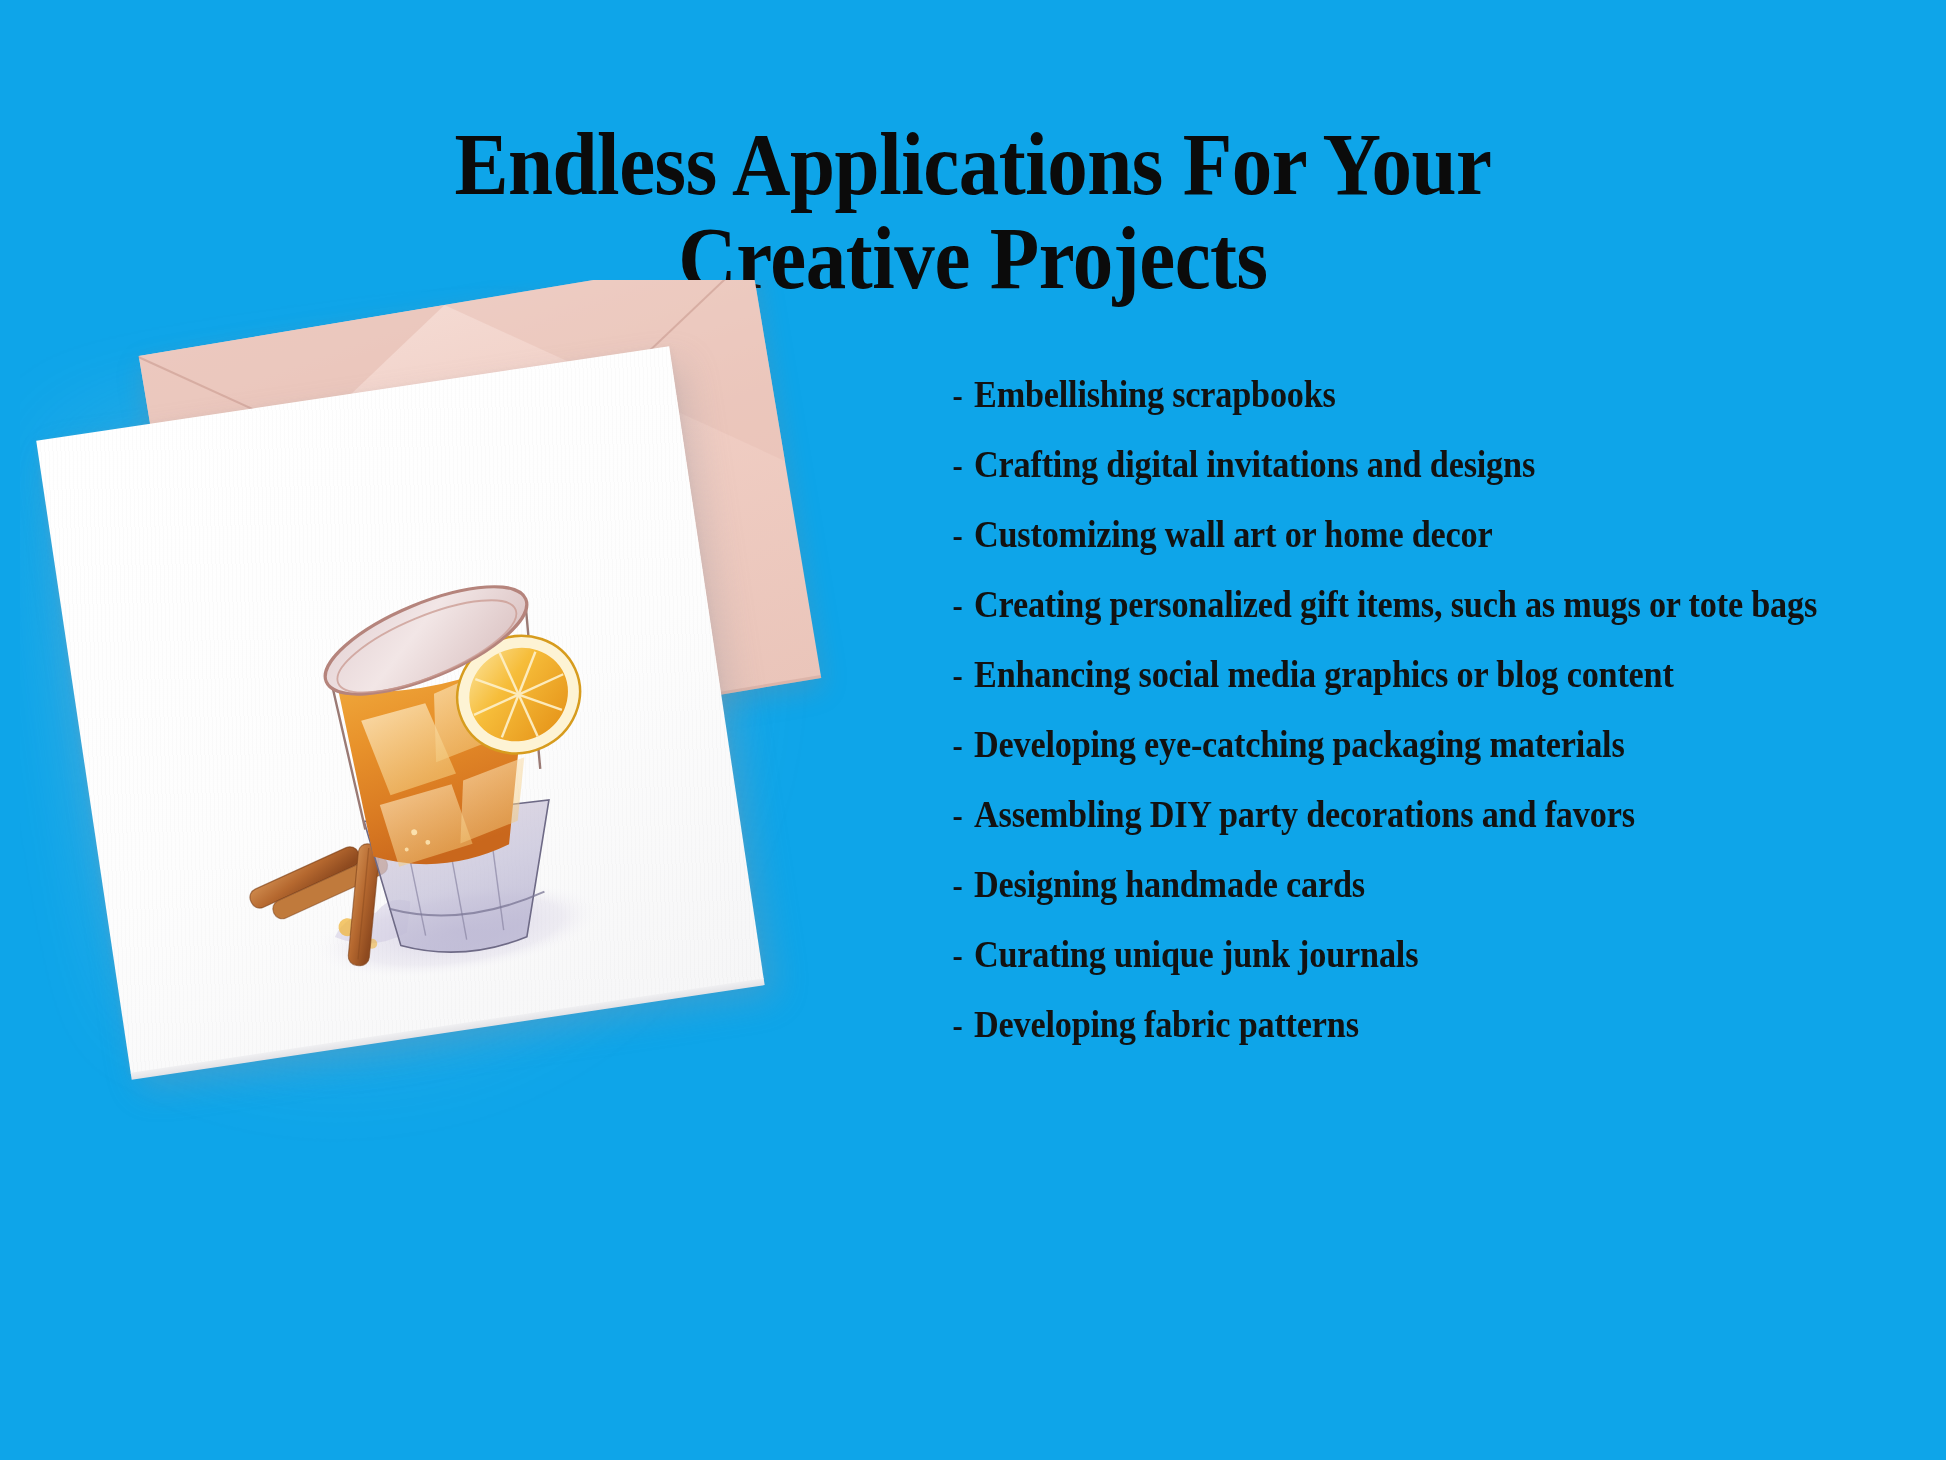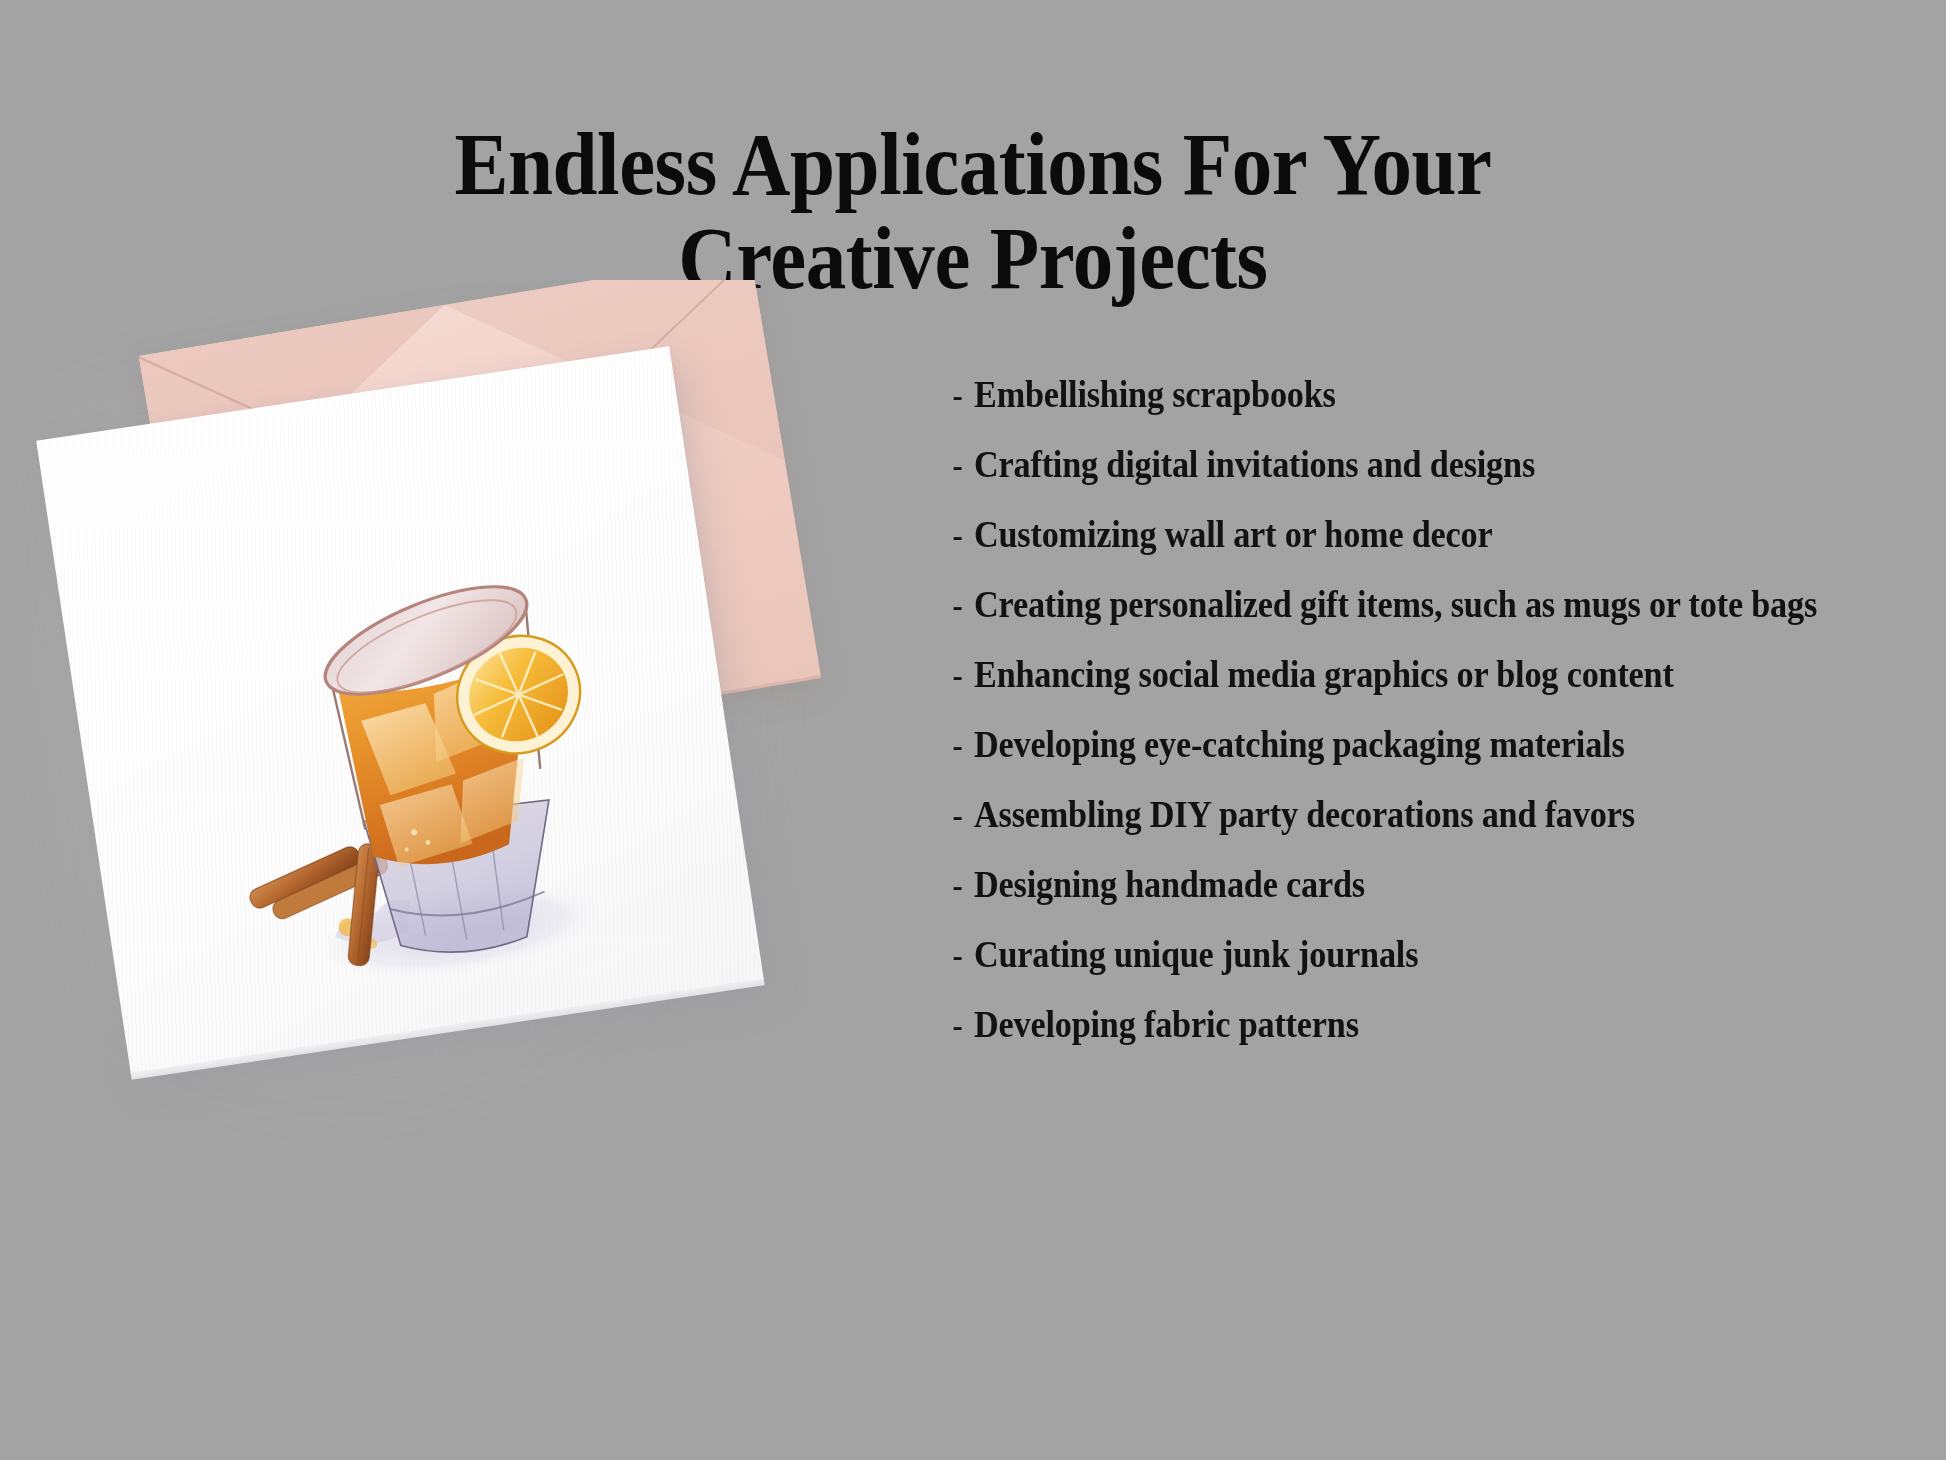--- a/index.html
+++ b/index.html
@@ -12,21 +12,21 @@
     height: 1460px;
     overflow: hidden;
     font-family: "Liberation Serif", serif;
     position: relative;
     background: #ffffff;
   }
 
   .canvas {
     position: absolute;
     inset: 0;
-    background: #a3a3a3;
+    background: #0ea5e9;
   }
 
   
   .title-block {
     position: absolute;
     top: 120px;
     left: 0;
     width: 1946px;
     text-align: center;
     line-height: 1.02;

